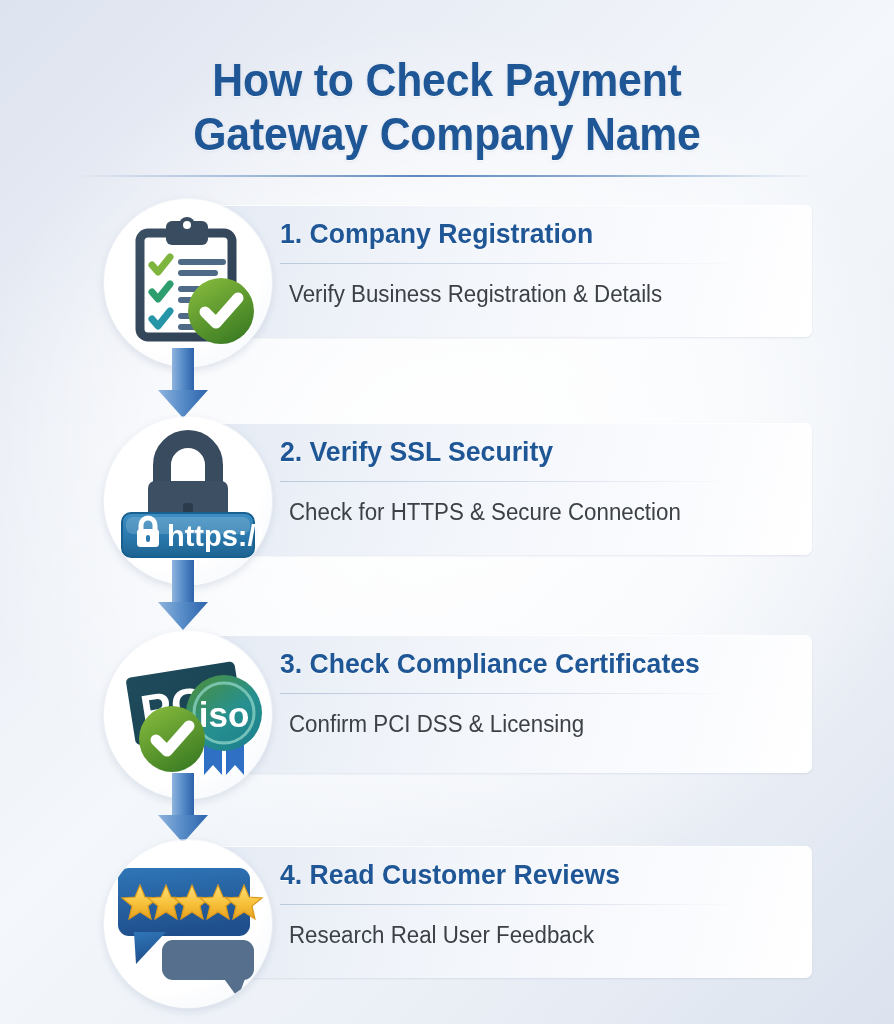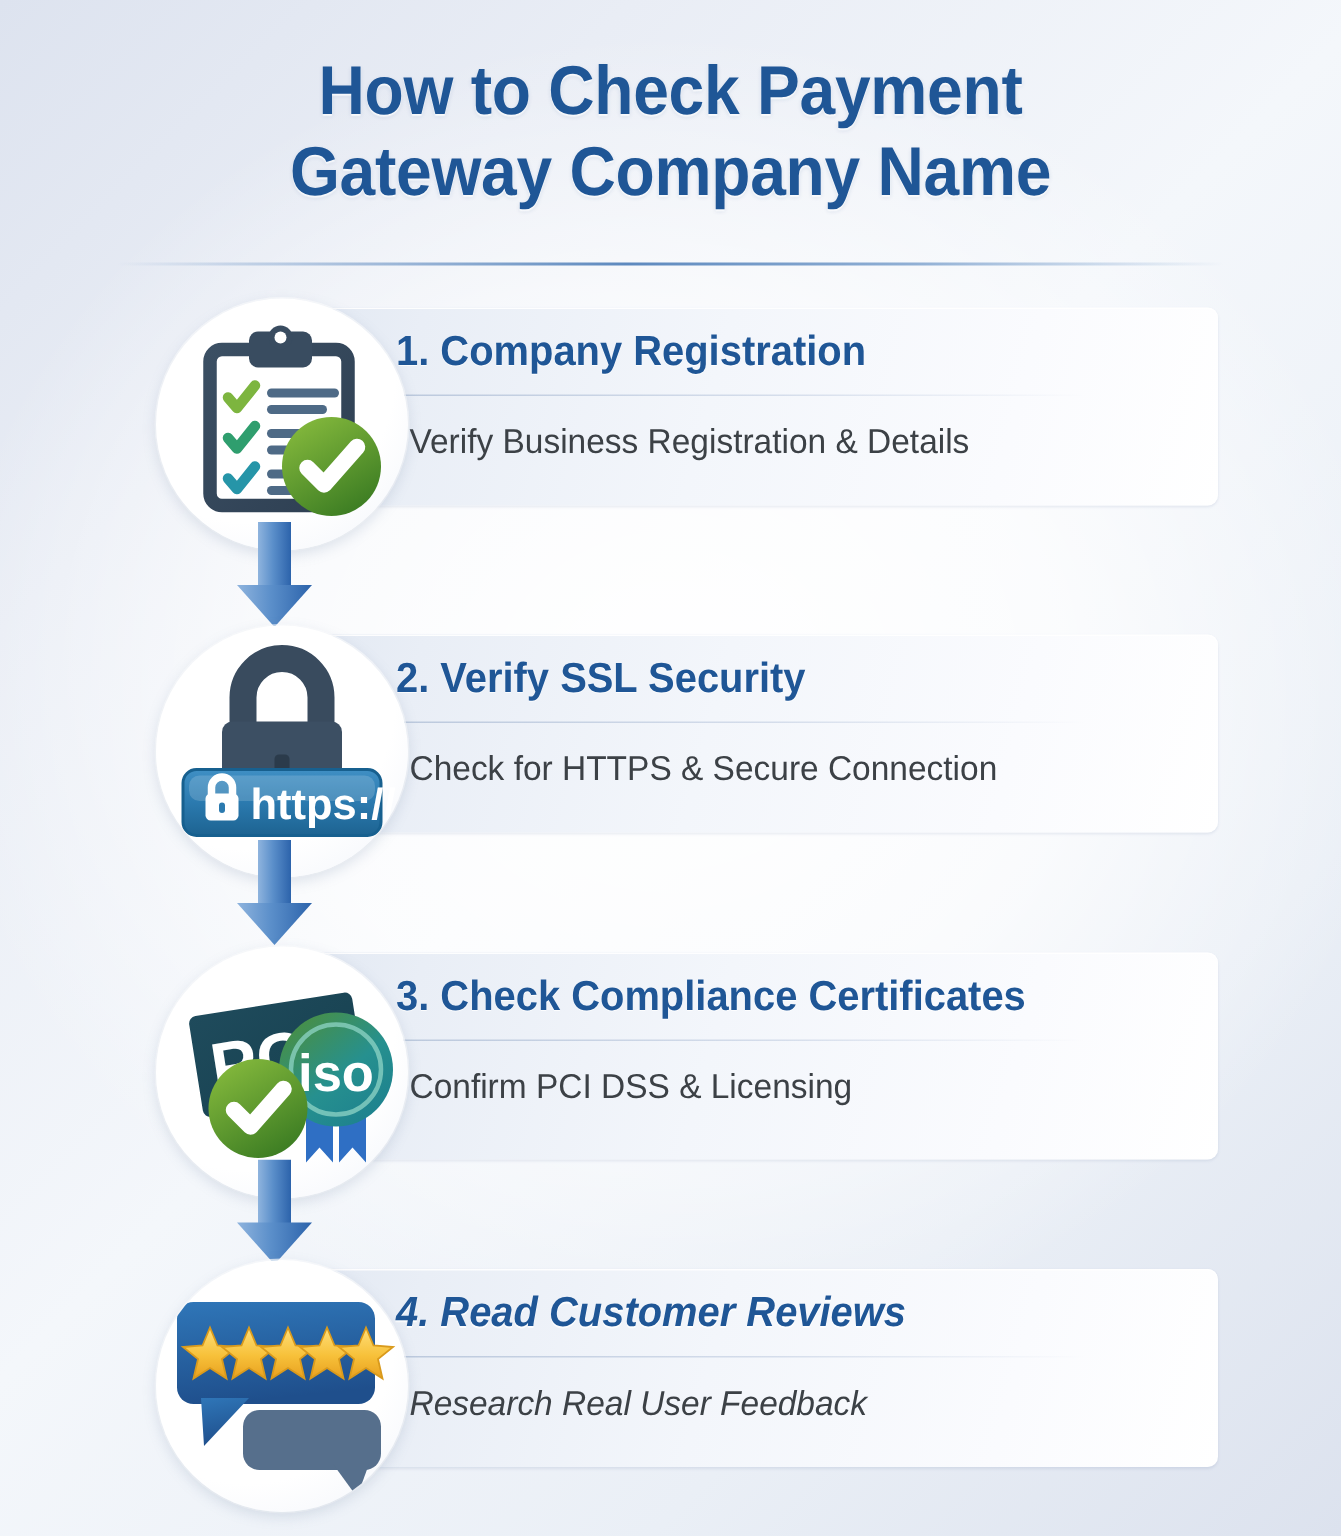--- a/index.html
+++ b/index.html
@@ -7,21 +7,21 @@
   body {
     font-family:"Liberation Sans", sans-serif;
     background:
       radial-gradient(ellipse 70% 55% at 50% 45%, rgba(255,255,255,0.98) 0%, rgba(255,255,255,0.72) 42%, rgba(255,255,255,0.0) 78%),
       linear-gradient(135deg, #dde3ef 0%, #e9edf5 22%, #f4f7fb 48%, #eaeff6 76%, #dce2ee 100%);
     overflow:hidden;
     position:relative;
   }
 
   
-  .header { padding-top:34px; text-align:center; }
+  .header { padding-top:54px; text-align:center; }
   .title {
     font-family:"Liberation Sans Narrow","Liberation Sans",sans-serif;
     font-weight:bold;
     font-size:46px;
     line-height:1.17;
     letter-spacing:-0.2px;
     color:#1f5696;
     text-shadow:0 1px 1px rgba(255,255,255,0.85), 0 1px 3px rgba(40,80,140,0.16);
     transform:scaleX(0.93);
     transform-origin:center;
@@ -42,23 +42,23 @@
   .step-3 { top:635px; }
   .step-4 { top:846px; }
 
   .card {
     position:absolute; left:160px; top:0; width:652px; height:132px;
     border-radius:7px;
     background:linear-gradient(105deg, #dfe6f1 0%, #e9eef6 18%, #f3f6fb 48%, #fafbfe 78%, #ffffff 100%);
     box-shadow:0 1px 2px rgba(120,140,175,0.18), inset 0 1px 0 rgba(255,255,255,0.9);
   }
   .step-3 .card { height:138px; }
-  .step-4 .card { height:132px;font-style:italic; }
-
-  .card-inner { position:absolute; left:104px; top:0; right:14px; height:100%; }
+  .step-4 .card { height:132px; }
+
+  .card-inner { position:absolute; left:120px; top:0; right:14px; height:100%; }
 
   .step-title {
     position:absolute; left:0; top:14px;
     font-family:"Liberation Sans Narrow","Liberation Sans",sans-serif;
     font-weight:bold; font-size:28px; line-height:1.1;
     color:#1f5696; white-space:nowrap;
     text-shadow:0 1px 0 rgba(255,255,255,0.8);
     transform:scaleX(0.95); transform-origin:left center;
   }
   .card-rule {

